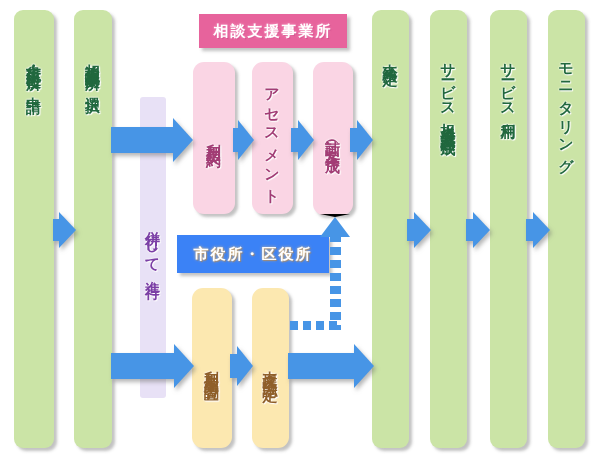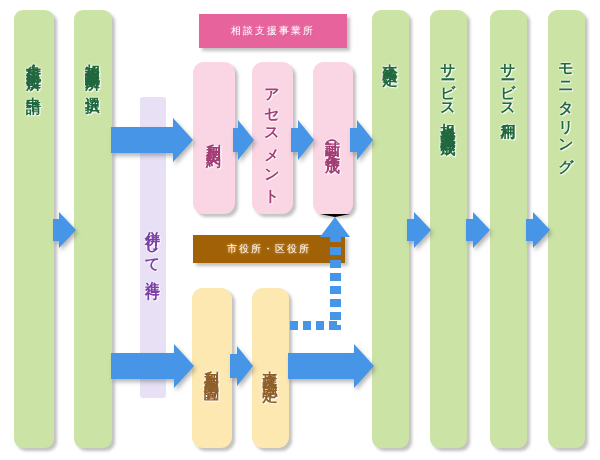--- a/index.html
+++ b/index.html
@@ -33,29 +33,29 @@
     position:absolute;left:140px;top:97px;width:26px;height:301px;
     background:#e8e1f6;border-radius:3px;z-index:1;
   }
   #parallel-bar .vlabel{
     top:50%;transform:translate(-50%,-50%);color:#7b3fa6;letter-spacing:4px;
     text-shadow:0 0 2px #fff,0 0 2px #fff,1px 1px 1px #fff;
   }
   
   .banner{
     position:absolute;display:flex;align-items:center;justify-content:center;
-    color:#fff;font-weight:normal;font-size:10px;letter-spacing:2px;
+    color:#fff;font-weight:bold;font-size:15px;letter-spacing:2px;
     box-shadow:3px 3px 3px rgba(120,120,120,.45);z-index:2;
   }
   #consult-banner{
     left:199px;top:14px;width:148px;height:34px;background:#e7639c;
     text-shadow:0 0 3px rgba(255,160,200,.95),1px 1px 1px rgba(180,40,110,.5);
   }
   #city-banner{
-    left:193px;top:235px;width:152px;height:28px;background:#a16207;
+    left:177px;top:235px;width:152px;height:38px;background:#3b82f6;
     text-shadow:0 0 3px rgba(250,200,120,.95),1px 1px 1px rgba(190,110,10,.55);
   }
   
   .stepbox{
     position:absolute;border-radius:11px;z-index:2;
     box-shadow:3px 3px 3px rgba(120,120,120,.45);
   }
   .stepbox .vlabel{top:50%;transform:translate(-50%,-50%);letter-spacing:3px;}
   .pinkbox{background:#fad5e4;}
   .pinkbox .vlabel{color:#a23d75;text-shadow:0 0 2px #fff,0 0 2px #fff,1px 1px 1px #fff;}

